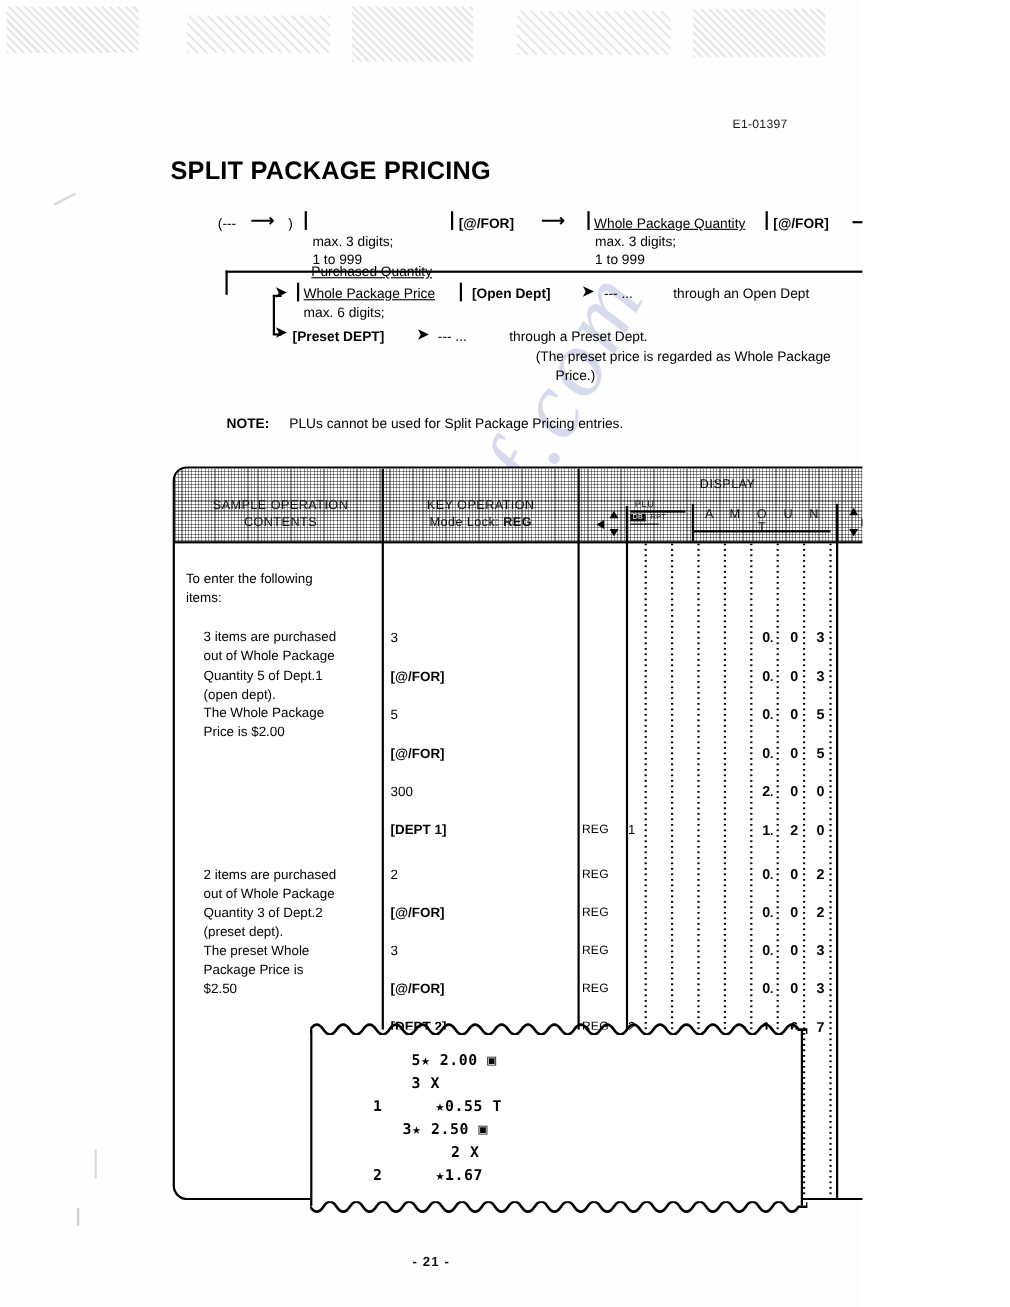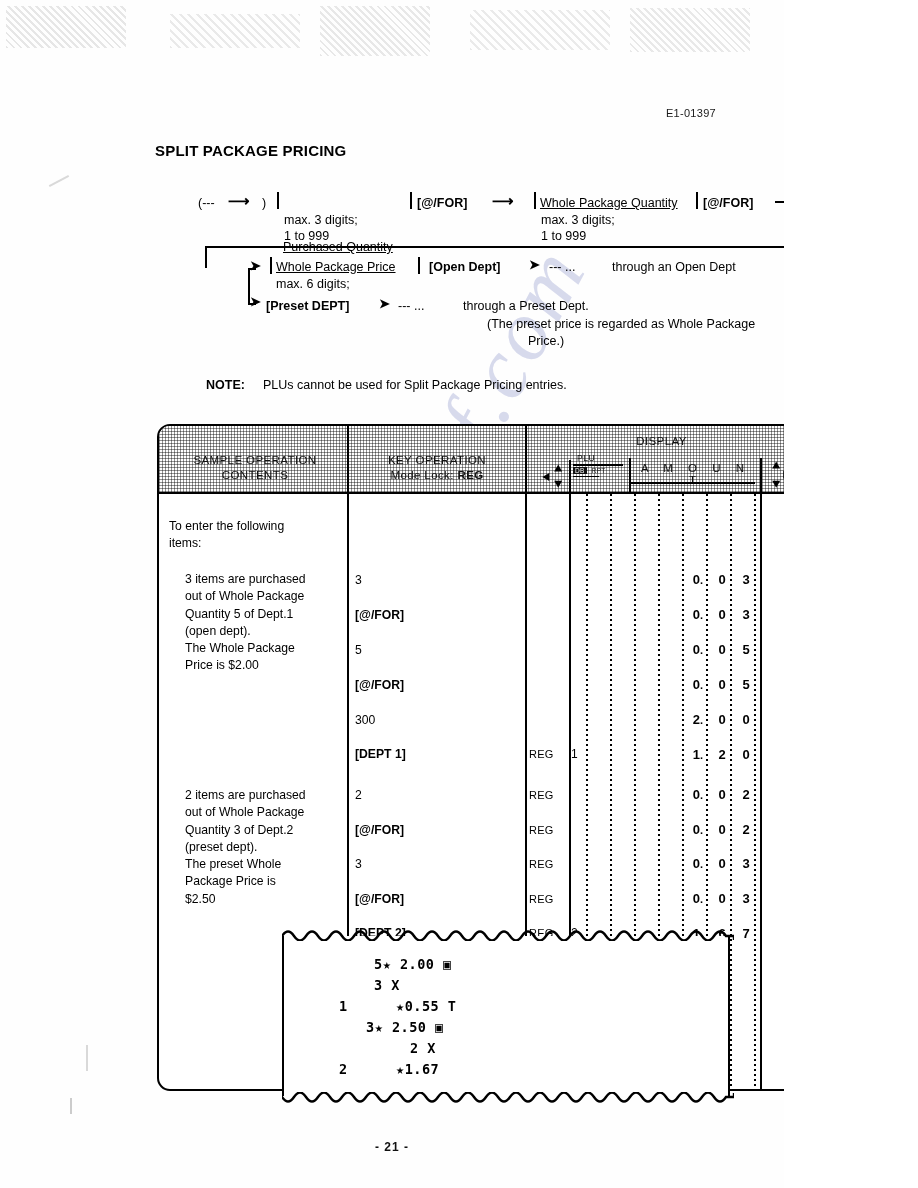--- a/index.html
+++ b/index.html
@@ -65,21 +65,21 @@
     font-size: 11px;
     letter-spacing: .3px;
     color: #1a1a1a;
   }
 
   
   .title {
     position: absolute;
     left: 155px;
     top: 142px;
-    font-size: 15px;
+    font-size: 23px;
     font-weight: bold;
     letter-spacing: .2px;
     color: #000;
   }
 
   
   .flow { position: absolute; left: 0; top: 0; width: 918px; height: 420px; }
 
   .ftxt { position: absolute; font-size: 12.5px; color: #000; white-space: nowrap; }
   .ftxt.b  { font-weight: bold; }
@@ -279,21 +279,21 @@
     <div class="arrowglyph" style="left:529px;top:258px;font-size:13px;">➤</div>
     <div class="ftxt" style="left:549px;top:260px;">---   ...</div>
     <div class="ftxt" style="left:612px;top:260px;">through an Open Dept</div>
     <div class="ftxt" style="left:276px;top:277px;">max. 6 digits;</div>
 
     <div class="ftxt b" style="left:266px;top:299px;">[Preset DEPT]</div>
     <div class="arrowglyph" style="left:379px;top:297px;font-size:13px;">➤</div>
     <div class="ftxt" style="left:398px;top:299px;">---   ...</div>
     <div class="ftxt" style="left:463px;top:299px;">through a Preset Dept.</div>
     <div class="ftxt" style="left:487px;top:317px;">(The preset price is regarded as Whole Package</div>
-    <div class="ftxt" style="left:505px;top:334px;margin-left:23px;">Price.)</div>
+    <div class="ftxt" style="left:505px;top:334px;">Price.)</div>
   </div>
 
   <div class="note-label">NOTE:</div>
   <div class="note-text">PLUs cannot be used for Split Package Pricing entries.</div>
 
   <div class="tbl">
     <div class="tbl-inner">
 
       <div class="hdr"></div>
       <div class="hdr-b"></div>

